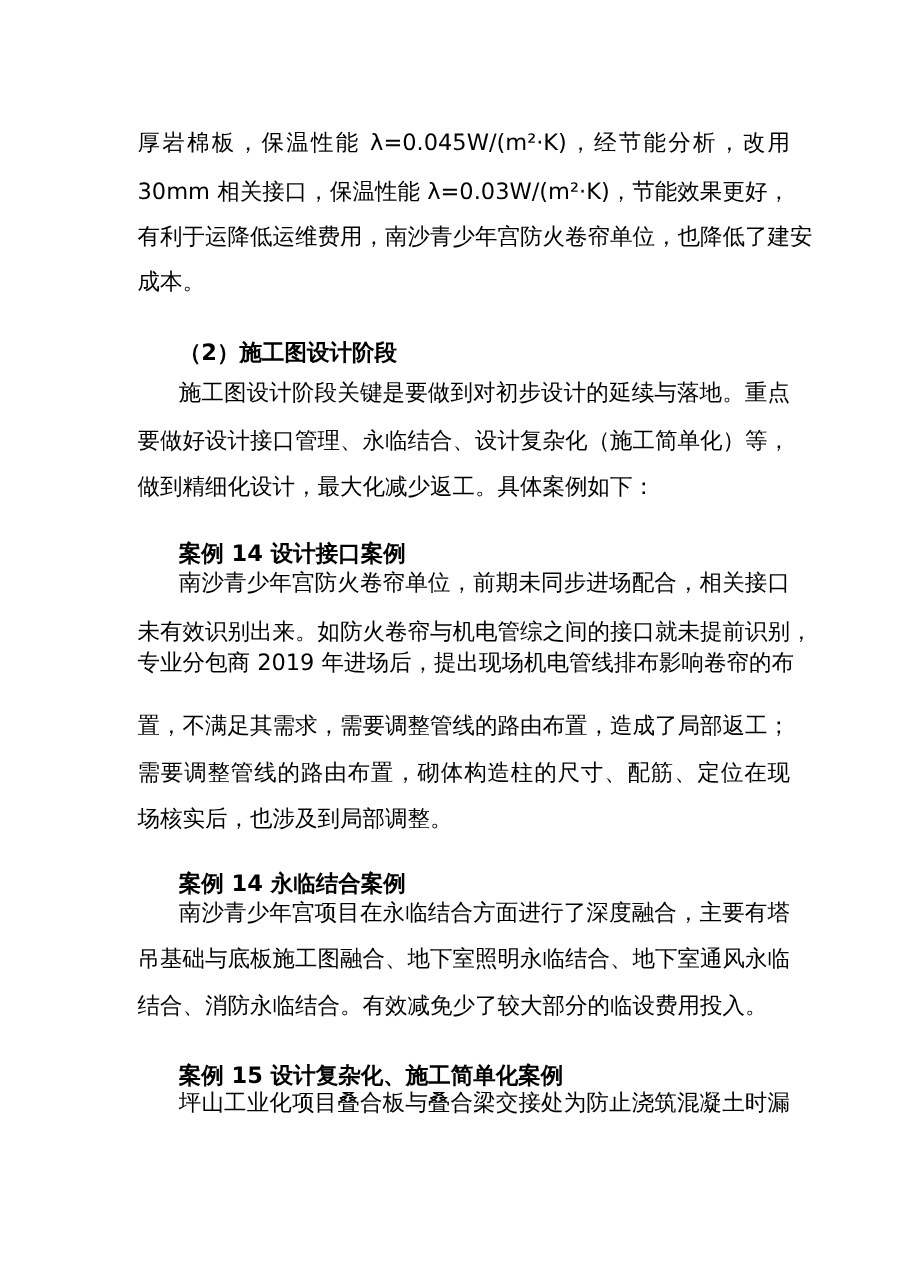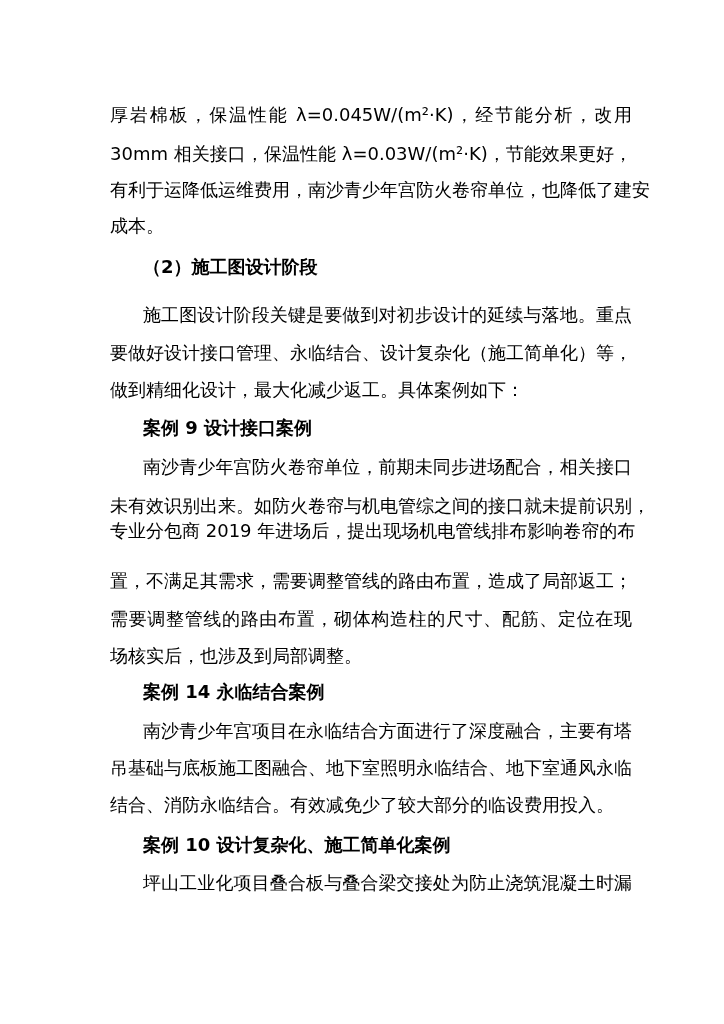--- a/index.html
+++ b/index.html
@@ -3,46 +3,46 @@
 <meta charset="utf-8">
 <style>
   html, body { margin: 0; padding: 0; background: #ffffff; }
   body { width: 724px; height: 1024px; position: relative; overflow: hidden;
          font-family: "DejaVu Sans", sans-serif; color: #000; }
   .line { position: absolute; left: 110px; width: 522px; font-size: 18px;
           line-height: 22px; white-space: nowrap; text-align: justify;
           text-align-last: justify; }
   .line.last { text-align-last: left; }
   .line.indent { left: 143px; width: 489px; }
-  .line.head { font-weight: bold; text-align-last: left; }
+  .line.head { font-weight: bold; text-align-last: left; margin-top: 16px; }
 </style>
 </head>
 <body>
 
 <div>
 
   <div class="line" style="top:104px">厚岩棉板，保温性能 λ=0.045W/(m²·K)，经节能分析，改用</div>
   <div class="line" style="top:143px">30mm 相关接口，保温性能 λ=0.03W/(m²·K)，节能效果更好，</div>
   <div class="line" style="top:179px">有利于运降低运维费用，南沙青少年宫防火卷帘单位，也降低了建安</div>
   <div class="line last" style="top:215px">成本。</div>
 
   <div class="line indent head" style="top:256px">（2）施工图设计阶段</div>
 
   <div class="line indent" style="top:304px">施工图设计阶段关键是要做到对初步设计的延续与落地。重点</div>
   <div class="line" style="top:342px">要做好设计接口管理、永临结合、设计复杂化（施工简单化）等，</div>
   <div class="line last" style="top:379px">做到精细化设计，最大化减少返工。具体案例如下：</div>
 
-  <div class="line indent head" style="top:417px">案例 9 设计接口案例</div>
+  <div class="line indent head" style="top:417px">案例 14 设计接口案例</div>
   <div class="line indent" style="top:456px">南沙青少年宫防火卷帘单位，前期未同步进场配合，相关接口</div>
   <div class="line" style="top:495px">未有效识别出来。如防火卷帘与机电管综之间的接口就未提前识别，</div>
   <div class="line" style="top:520px">专业分包商 2019 年进场后，提出现场机电管线排布影响卷帘的布</div>
   <div class="line" style="top:570px">置，不满足其需求，需要调整管线的路由布置，造成了局部返工；</div>
   <div class="line" style="top:608px">需要调整管线的路由布置，砌体构造柱的尺寸、配筋、定位在现</div>
   <div class="line last" style="top:645px">场核实后，也涉及到局部调整。</div>
 
   <div class="line indent head" style="top:681px">案例 14 永临结合案例</div>
   <div class="line indent" style="top:720px">南沙青少年宫项目在永临结合方面进行了深度融合，主要有塔</div>
   <div class="line" style="top:757px">吊基础与底板施工图融合、地下室照明永临结合、地下室通风永临</div>
   <div class="line last" style="top:794px">结合、消防永临结合。有效减免少了较大部分的临设费用投入。</div>
 
-  <div class="line indent head" style="top:834px">案例 10 设计复杂化、施工简单化案例</div>
+  <div class="line indent head" style="top:834px">案例 15 设计复杂化、施工简单化案例</div>
   <div class="line indent" style="top:872px">坪山工业化项目叠合板与叠合梁交接处为防止浇筑混凝土时漏</div>
 </div>
 
 </body></html>

